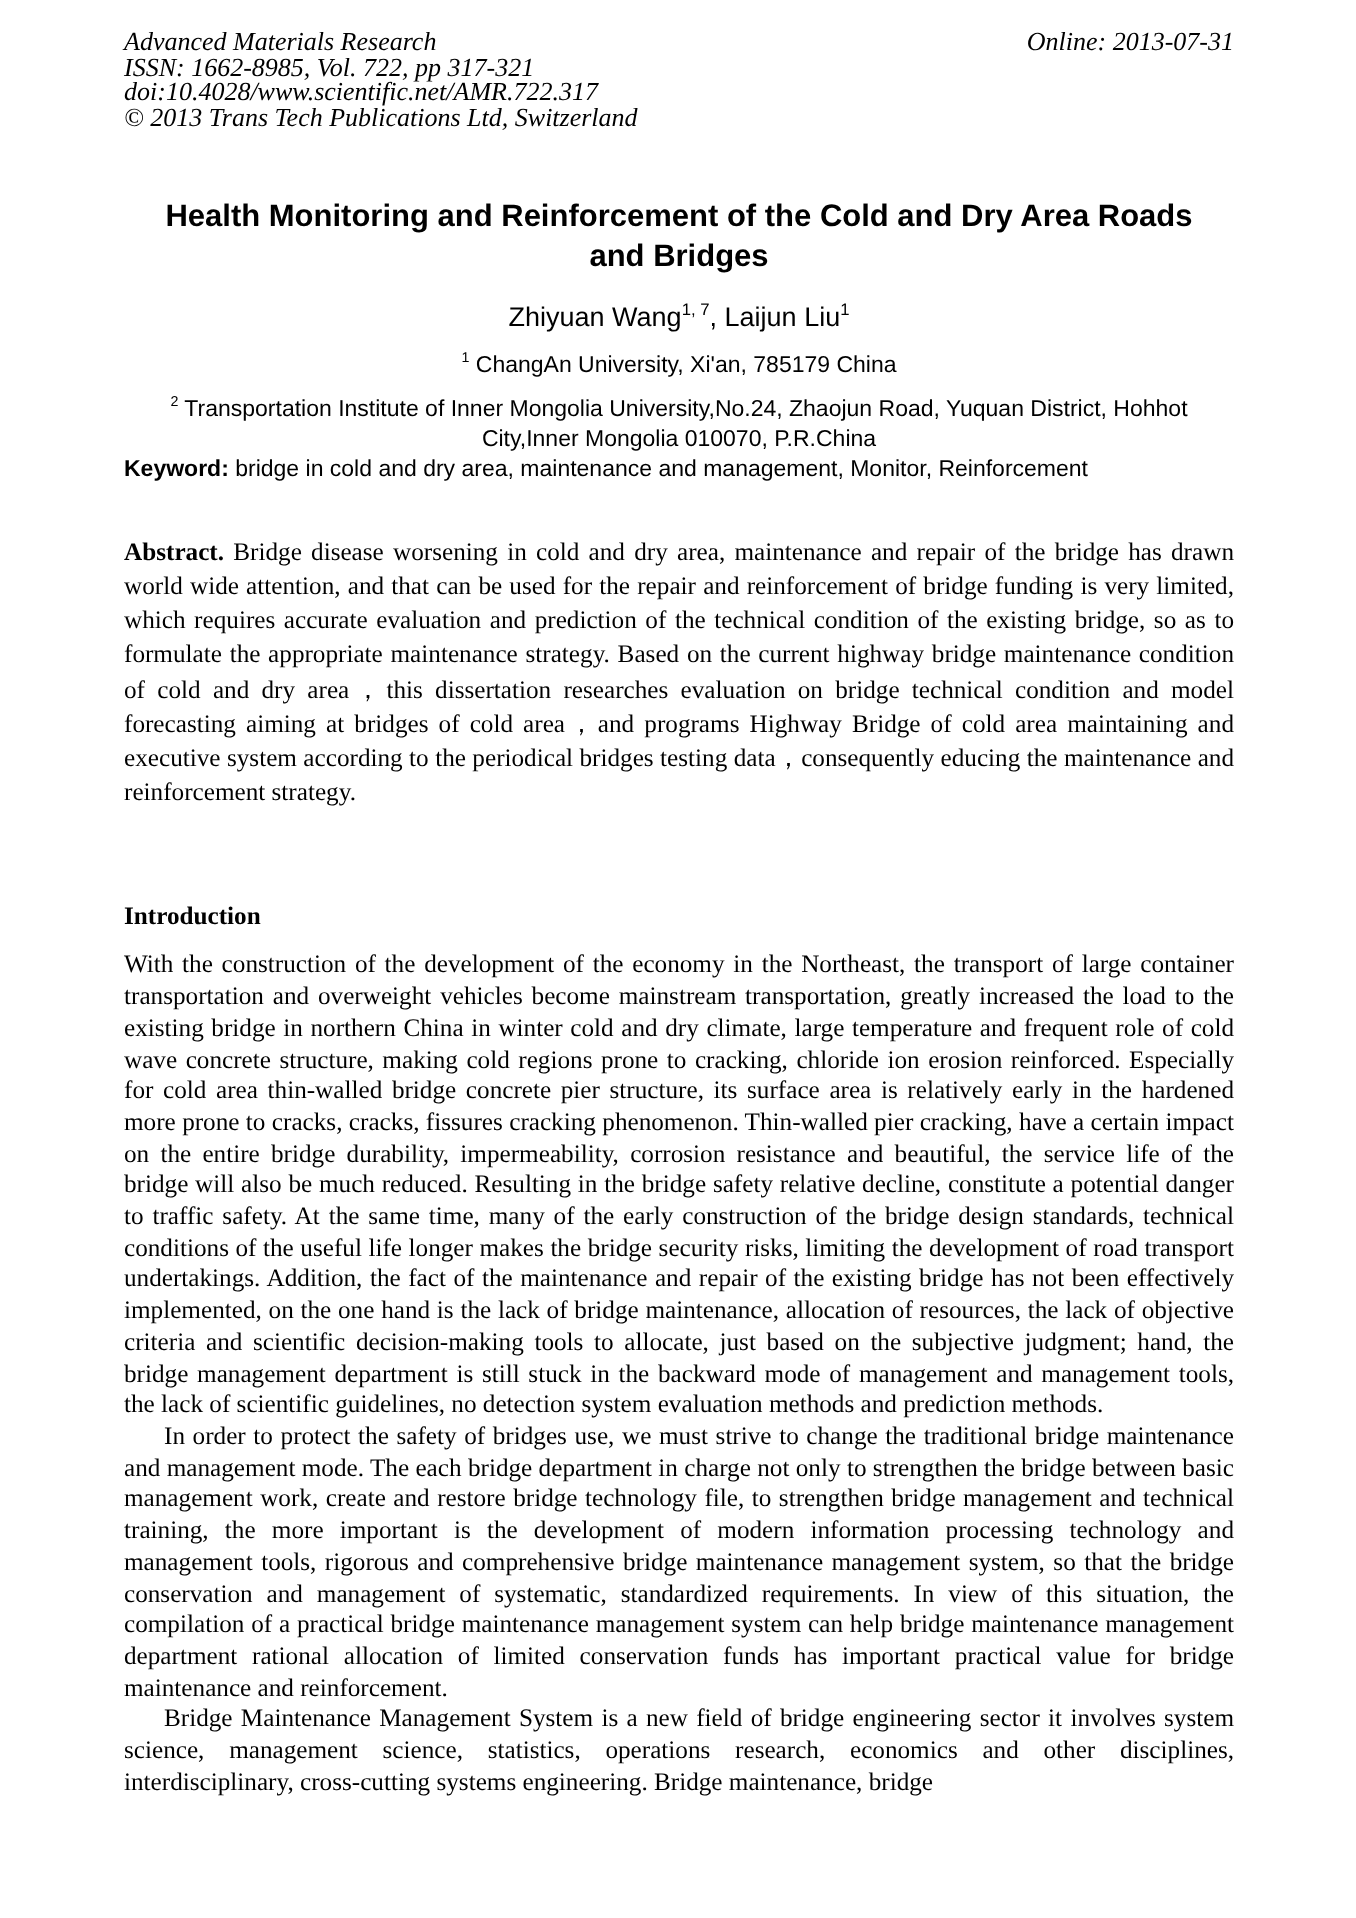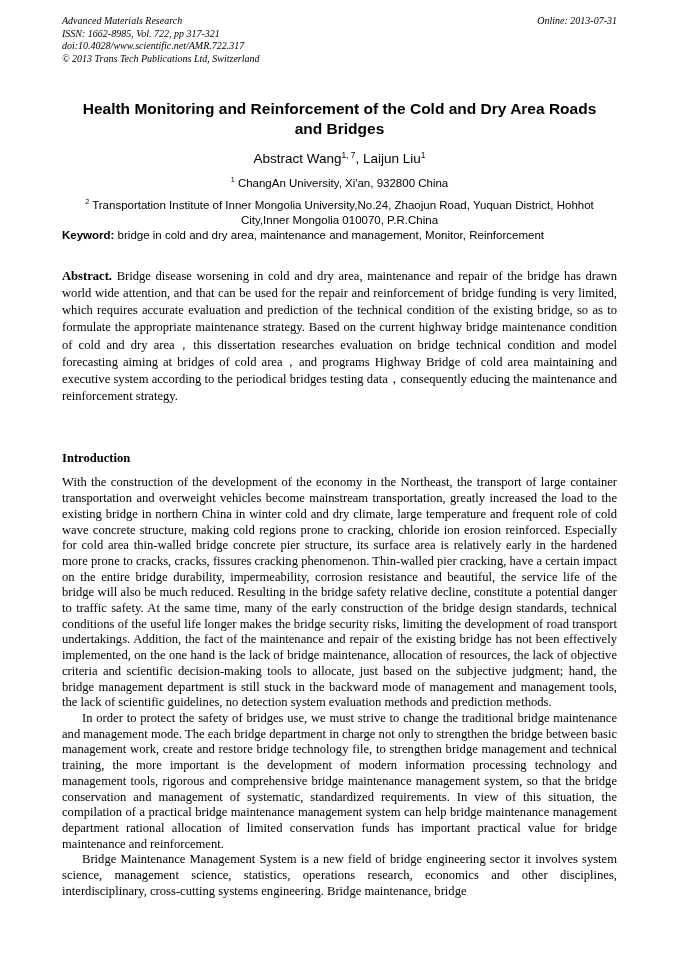--- a/index.html
+++ b/index.html
@@ -7,21 +7,21 @@
   body {
     width: 678px; height: 959px;
     background: #ffffff; color: #000000;
     position: relative; overflow: hidden;
   }
   .page { position: absolute; inset: 0; padding: 15px 61px 0 62px; }
 
   .hdr {
     display: flex; justify-content: space-between; align-items: flex-start;
     font-family: "Liberation Serif", serif; font-style: italic;
-    font-size: 10px; line-height: 12.7px;
+    font-size: 13px; line-height: 12.7px;
   }
   .hdr .left div { white-space: nowrap; }
   .hdr .right { white-space: nowrap; }
 
   .title {
     margin-top: 33px; padding: 0 14px;
     text-align: center;
     font-family: "Liberation Sans", sans-serif;
     font-weight: bold; font-size: 15.5px; line-height: 20px;
   }
@@ -80,25 +80,25 @@
       <div>ISSN: 1662-8985, Vol. 722, pp 317-321</div>
       <div>doi:10.4028/www.scientific.net/AMR.722.317</div>
       <div>© 2013 Trans Tech Publications Ltd, Switzerland</div>
     </div>
     <div class="right">Online: 2013-07-31</div>
   </div>
 
   <h1 class="title" style="margin-bottom:0;">Health Monitoring and Reinforcement of the Cold and Dry Area Roads and Bridges</h1>
 
   <div class="authors">
-    <span>Abstract Wang</span><sup>1, 7</sup><span>, </span><span>Laijun Liu</span><sup>1</sup>
+    <span>Zhiyuan Wang</span><sup>1, 7</sup><span>, </span><span>Laijun Liu</span><sup>1</sup>
   </div>
 
   <div class="affil affil-1">
-    <sup>1</sup><span> ChangAn University, Xi'an, 932800 China</span>
+    <sup>1</sup><span> ChangAn University, Xi'an, 785179 China</span>
   </div>
 
   <div class="affil affil-2">
     <sup>2</sup><span> Transportation Institute of Inner Mongolia University,No.24, Zhaojun Road, Yuquan District, Hohhot City,Inner Mongolia 010070, P.R.China</span>
   </div>
 
   <div class="kw">
     <span class="lbl">Keyword:</span><span> bridge in cold and dry area, maintenance and management, Monitor, Reinforcement</span>
   </div>
 

